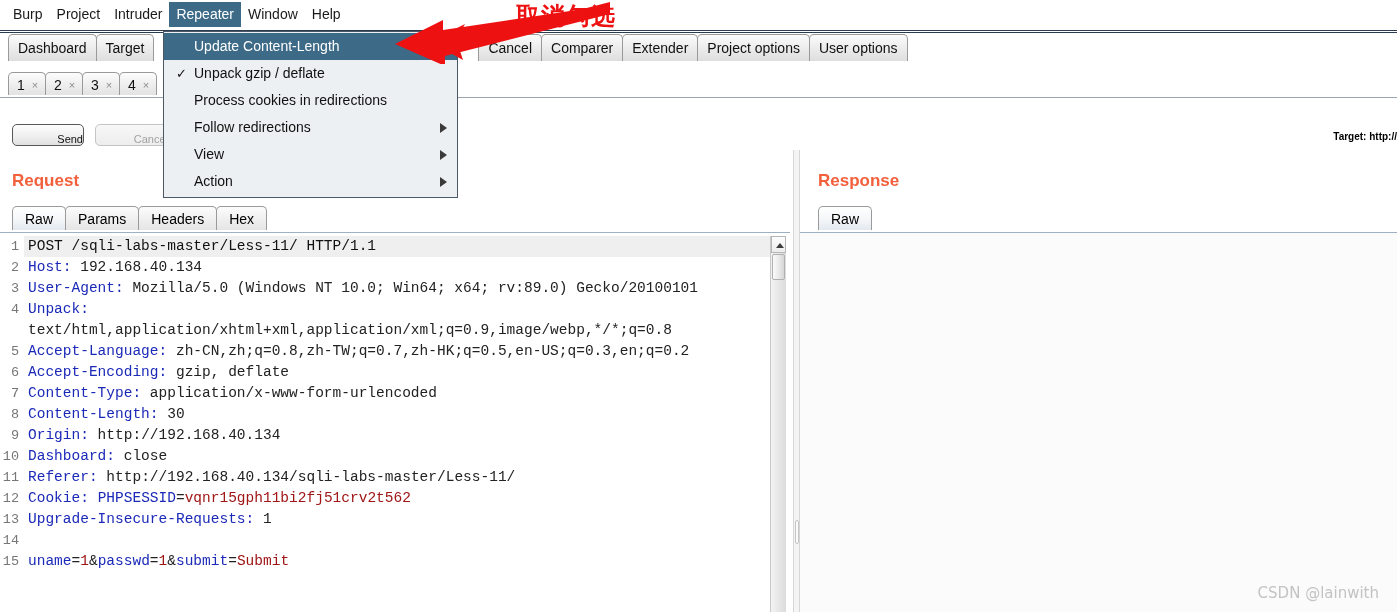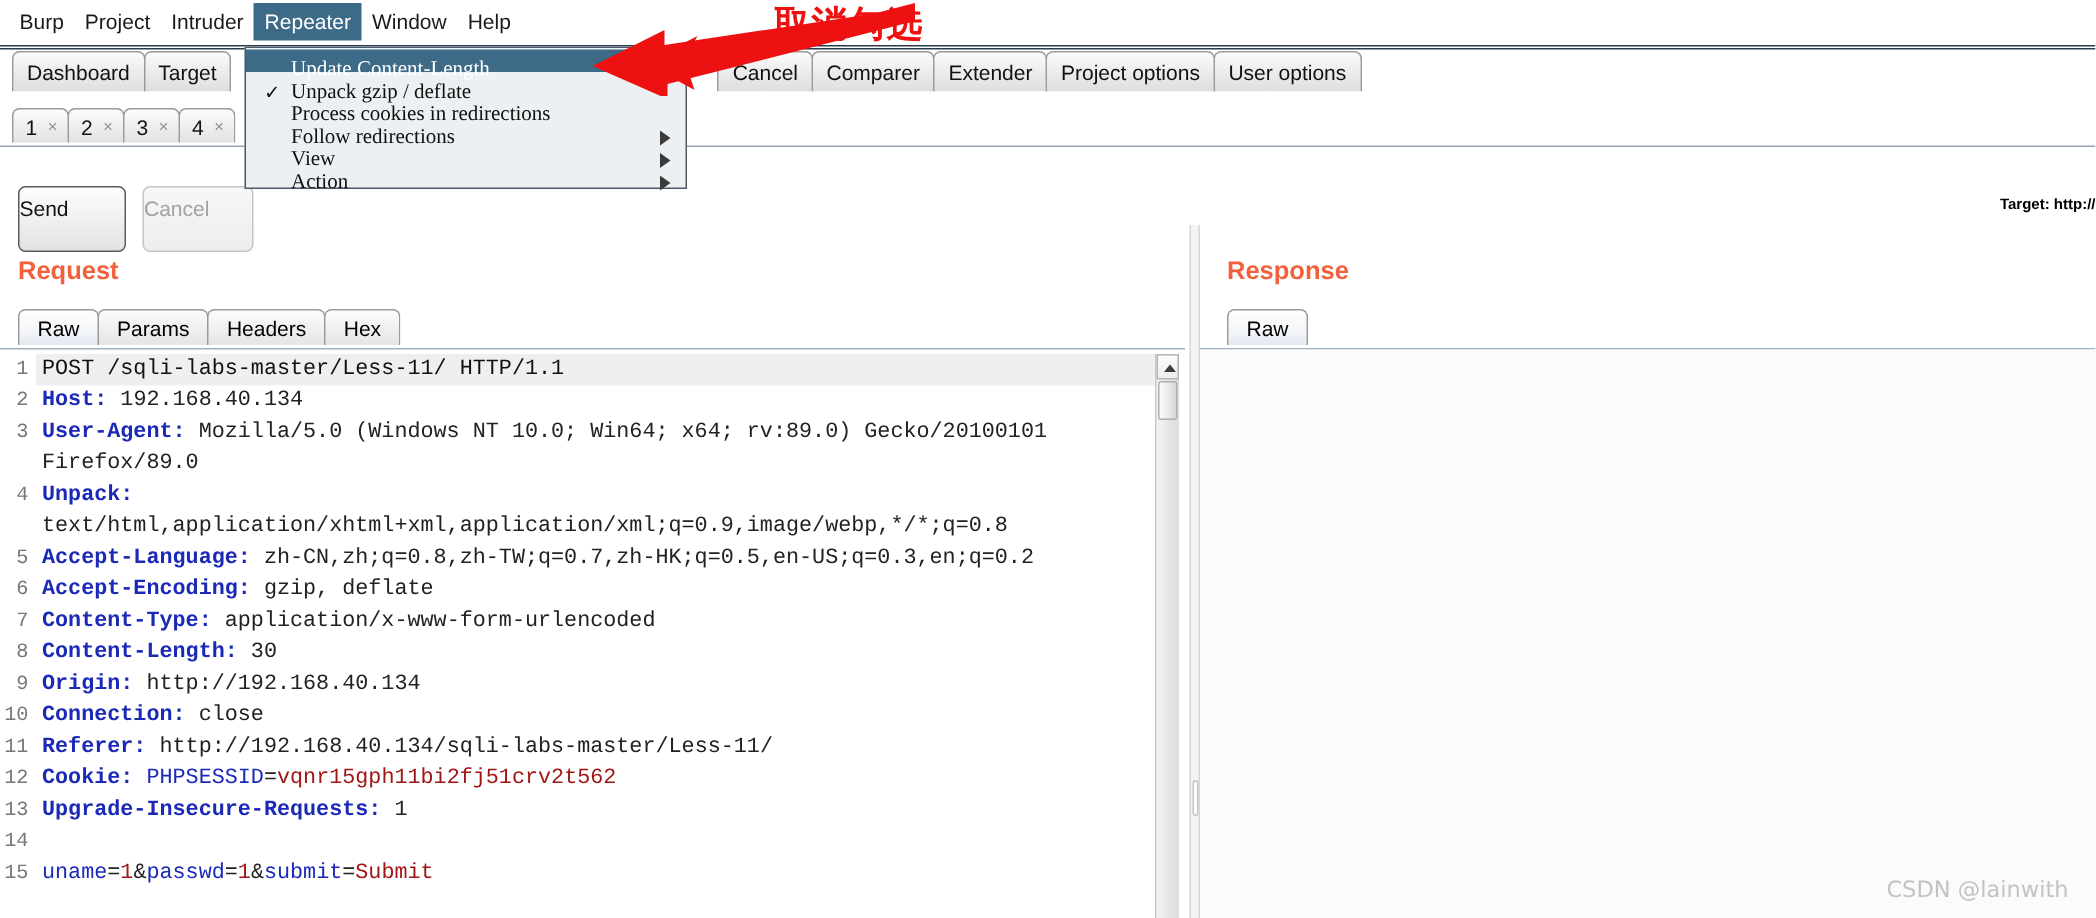--- a/index.html
+++ b/index.html
@@ -112,28 +112,28 @@
     position: absolute;
     left: 0; top: 95px;
     width: 1397px; height: 2px;
     background: #ffffff;
     border-bottom: 1px solid #98a4b0;
   }
 
   
   .btn {
     position: absolute;
-    height: 44px;
+    height: 22px;
     border-radius: 5px;
     border: 1px solid #9a9a9a;
     background: linear-gradient(to bottom, #fdfdfd 0%, #efefef 55%, #e2e2e2 100%);
-    font-size: 14px;
+    font-size: 11px;
     color: #111;
     line-height: 28px;
-    text-align: left;
+    text-align: right;
     box-sizing: border-box;
   }
   #send-button { left: 12px; top: 124px; width: 72px; border-color: #585858; }
   #cancel-button {
     left: 95px; top: 124px; width: 74px;
     color: #a2a2a2;
     border-color: #c4c4c4;
     background: linear-gradient(to bottom, #f7f7f7 0%, #ededed 100%);
   }
 
@@ -217,21 +217,21 @@
     line-height: 21px;
     box-sizing: border-box;
     user-select: none;
   }
   .ed-text {
     flex: 1 1 auto;
     white-space: pre;
     padding-left: 4px;
     overflow: hidden;
   }
-  .hdr  { color: #1b29b8; font-weight: bold; }
+  .hdr  { color: #1b29b8; }
   .val  { color: #222222; }
   .pkey { color: #1b29b8; }
   .pval { color: #a01515; }
   .blk  { color: #111; }
 
   
   .vscroll {
     position: absolute;
     left: 770px; top: 236px;
     width: 16px; height: 376px;
@@ -297,29 +297,28 @@
     left: 163px; top: 31px;
     width: 295px;
     background: #edf0f2;
     border: 1px solid #4d5866;
     box-sizing: border-box;
     z-index: 40;
     padding: 1px 0 2px 0;
   }
   .menu-item {
     position: relative;
-    height: 15px;
+    height: 27px;
     line-height: 27px;
     padding-left: 30px;
     padding-right: 26px;
     font-size: 14px;
     color: #101010;
     white-space: nowrap;
     box-sizing: border-box;
-    font-family: Liberation Serif, serif;
   }
   .menu-item.selected {
     background: #3d6a87;
     color: #ffffff;
   }
   .menu-item .check {
     position: absolute;
     left: 12px; top: 0;
     font-size: 13px;
     color: #101010;
@@ -431,24 +430,20 @@
       </div>
       <div class="ed-line">
         <div class="gutter">2</div>
         <div class="ed-text"><span class="hdr">Host:</span><span class="val"> 192.168.40.134</span></div>
       </div>
       <div class="ed-line">
         <div class="gutter">3</div>
         <div class="ed-text"><span class="hdr">User-Agent:</span><span class="val"> Mozilla/5.0 (Windows NT 10.0; Win64; x64; rv:89.0) Gecko/20100101</span></div>
       </div>
       <div class="ed-line">
-        <div class="gutter"></div>
-        <div class="ed-text"><span class="val">Firefox/89.0</span></div>
-      </div>
-      <div class="ed-line">
         <div class="gutter">4</div>
         <div class="ed-text"><span class="hdr">Unpack:</span></div>
       </div>
       <div class="ed-line">
         <div class="gutter"></div>
         <div class="ed-text"><span class="val">text/html,application/xhtml+xml,application/xml;q=0.9,image/webp,*/*;q=0.8</span></div>
       </div>
       <div class="ed-line">
         <div class="gutter">5</div>
         <div class="ed-text"><span class="hdr">Accept-Language:</span><span class="val"> zh-CN,zh;q=0.8,zh-TW;q=0.7,zh-HK;q=0.5,en-US;q=0.3,en;q=0.2</span></div>
@@ -464,21 +459,21 @@
       <div class="ed-line">
         <div class="gutter">8</div>
         <div class="ed-text"><span class="hdr">Content-Length:</span><span class="val"> 30</span></div>
       </div>
       <div class="ed-line">
         <div class="gutter">9</div>
         <div class="ed-text"><span class="hdr">Origin:</span><span class="val"> http://192.168.40.134</span></div>
       </div>
       <div class="ed-line">
         <div class="gutter">10</div>
-        <div class="ed-text"><span class="hdr">Connection:</span><span class="val"> close</span></div>
+        <div class="ed-text"><span class="hdr">Dashboard:</span><span class="val"> close</span></div>
       </div>
       <div class="ed-line">
         <div class="gutter">11</div>
         <div class="ed-text"><span class="hdr">Referer:</span><span class="val"> http://192.168.40.134/sqli-labs-master/Less-11/</span></div>
       </div>
       <div class="ed-line">
         <div class="gutter">12</div>
         <div class="ed-text"><span class="hdr">Cookie:</span><span class="val"> </span><span class="pkey">PHPSESSID</span><span class="val">=</span><span class="pval">vqnr15gph11bi2fj51crv2t562</span></div>
       </div>
       <div class="ed-line">

